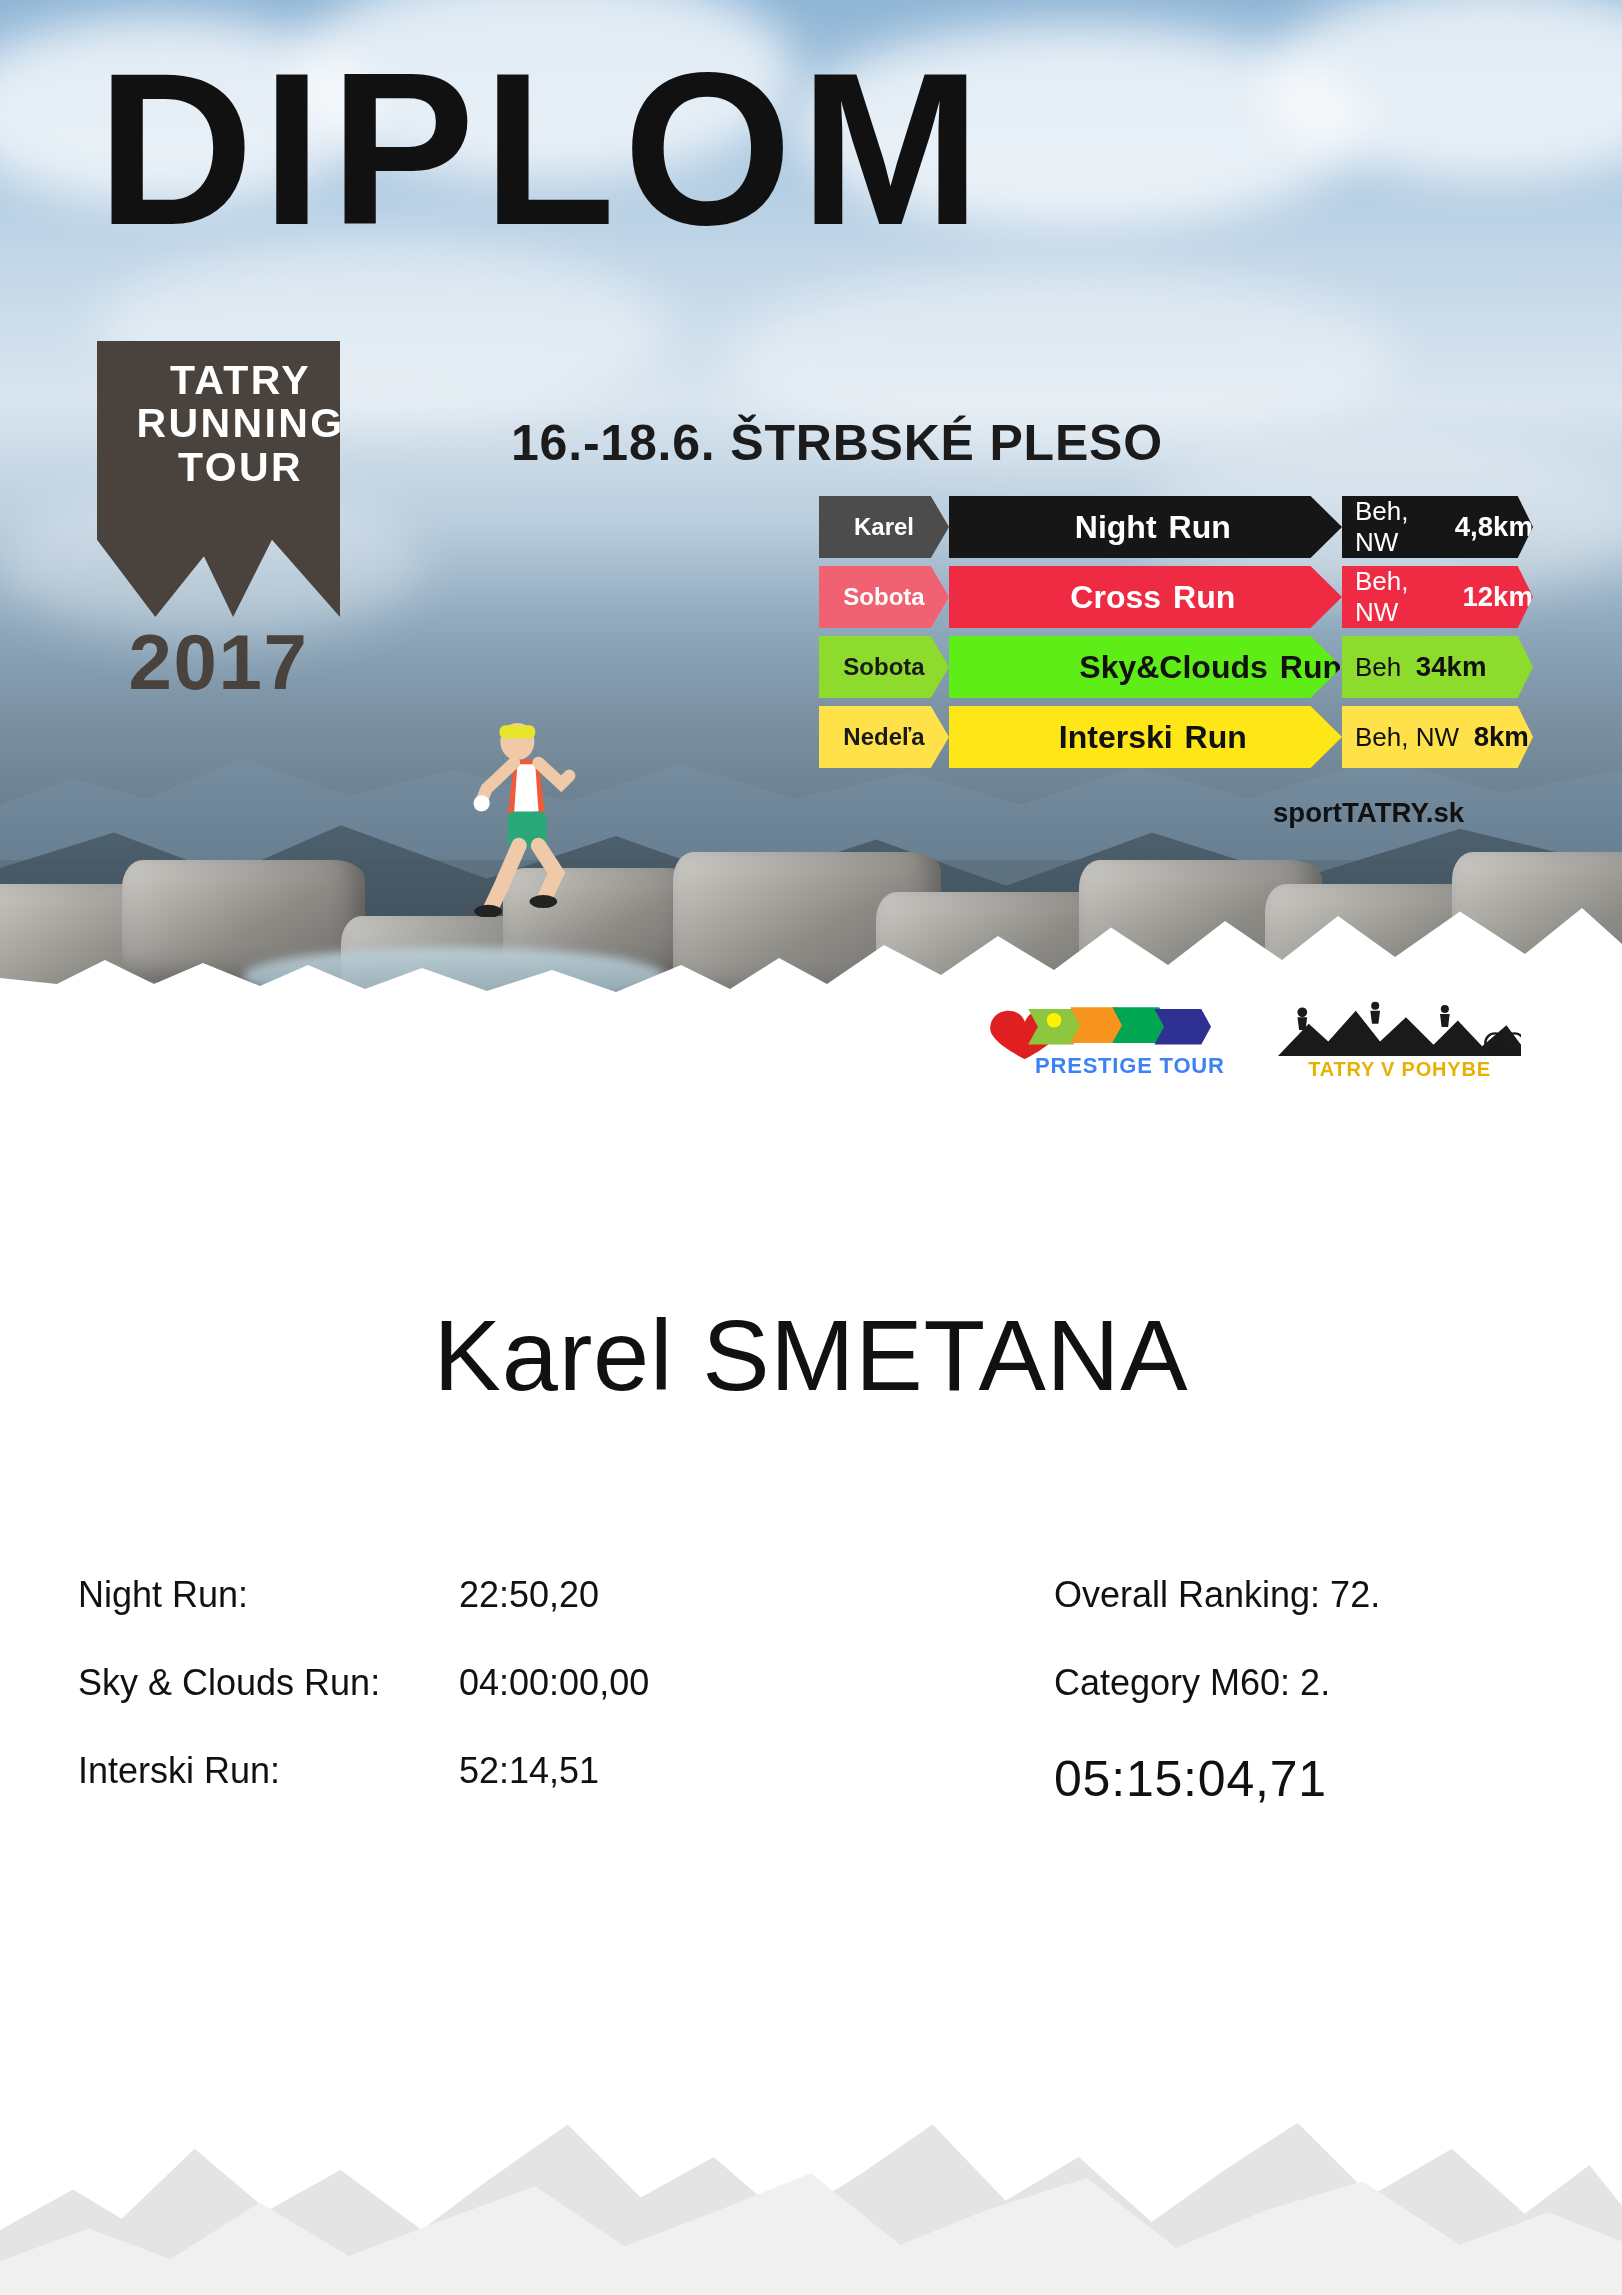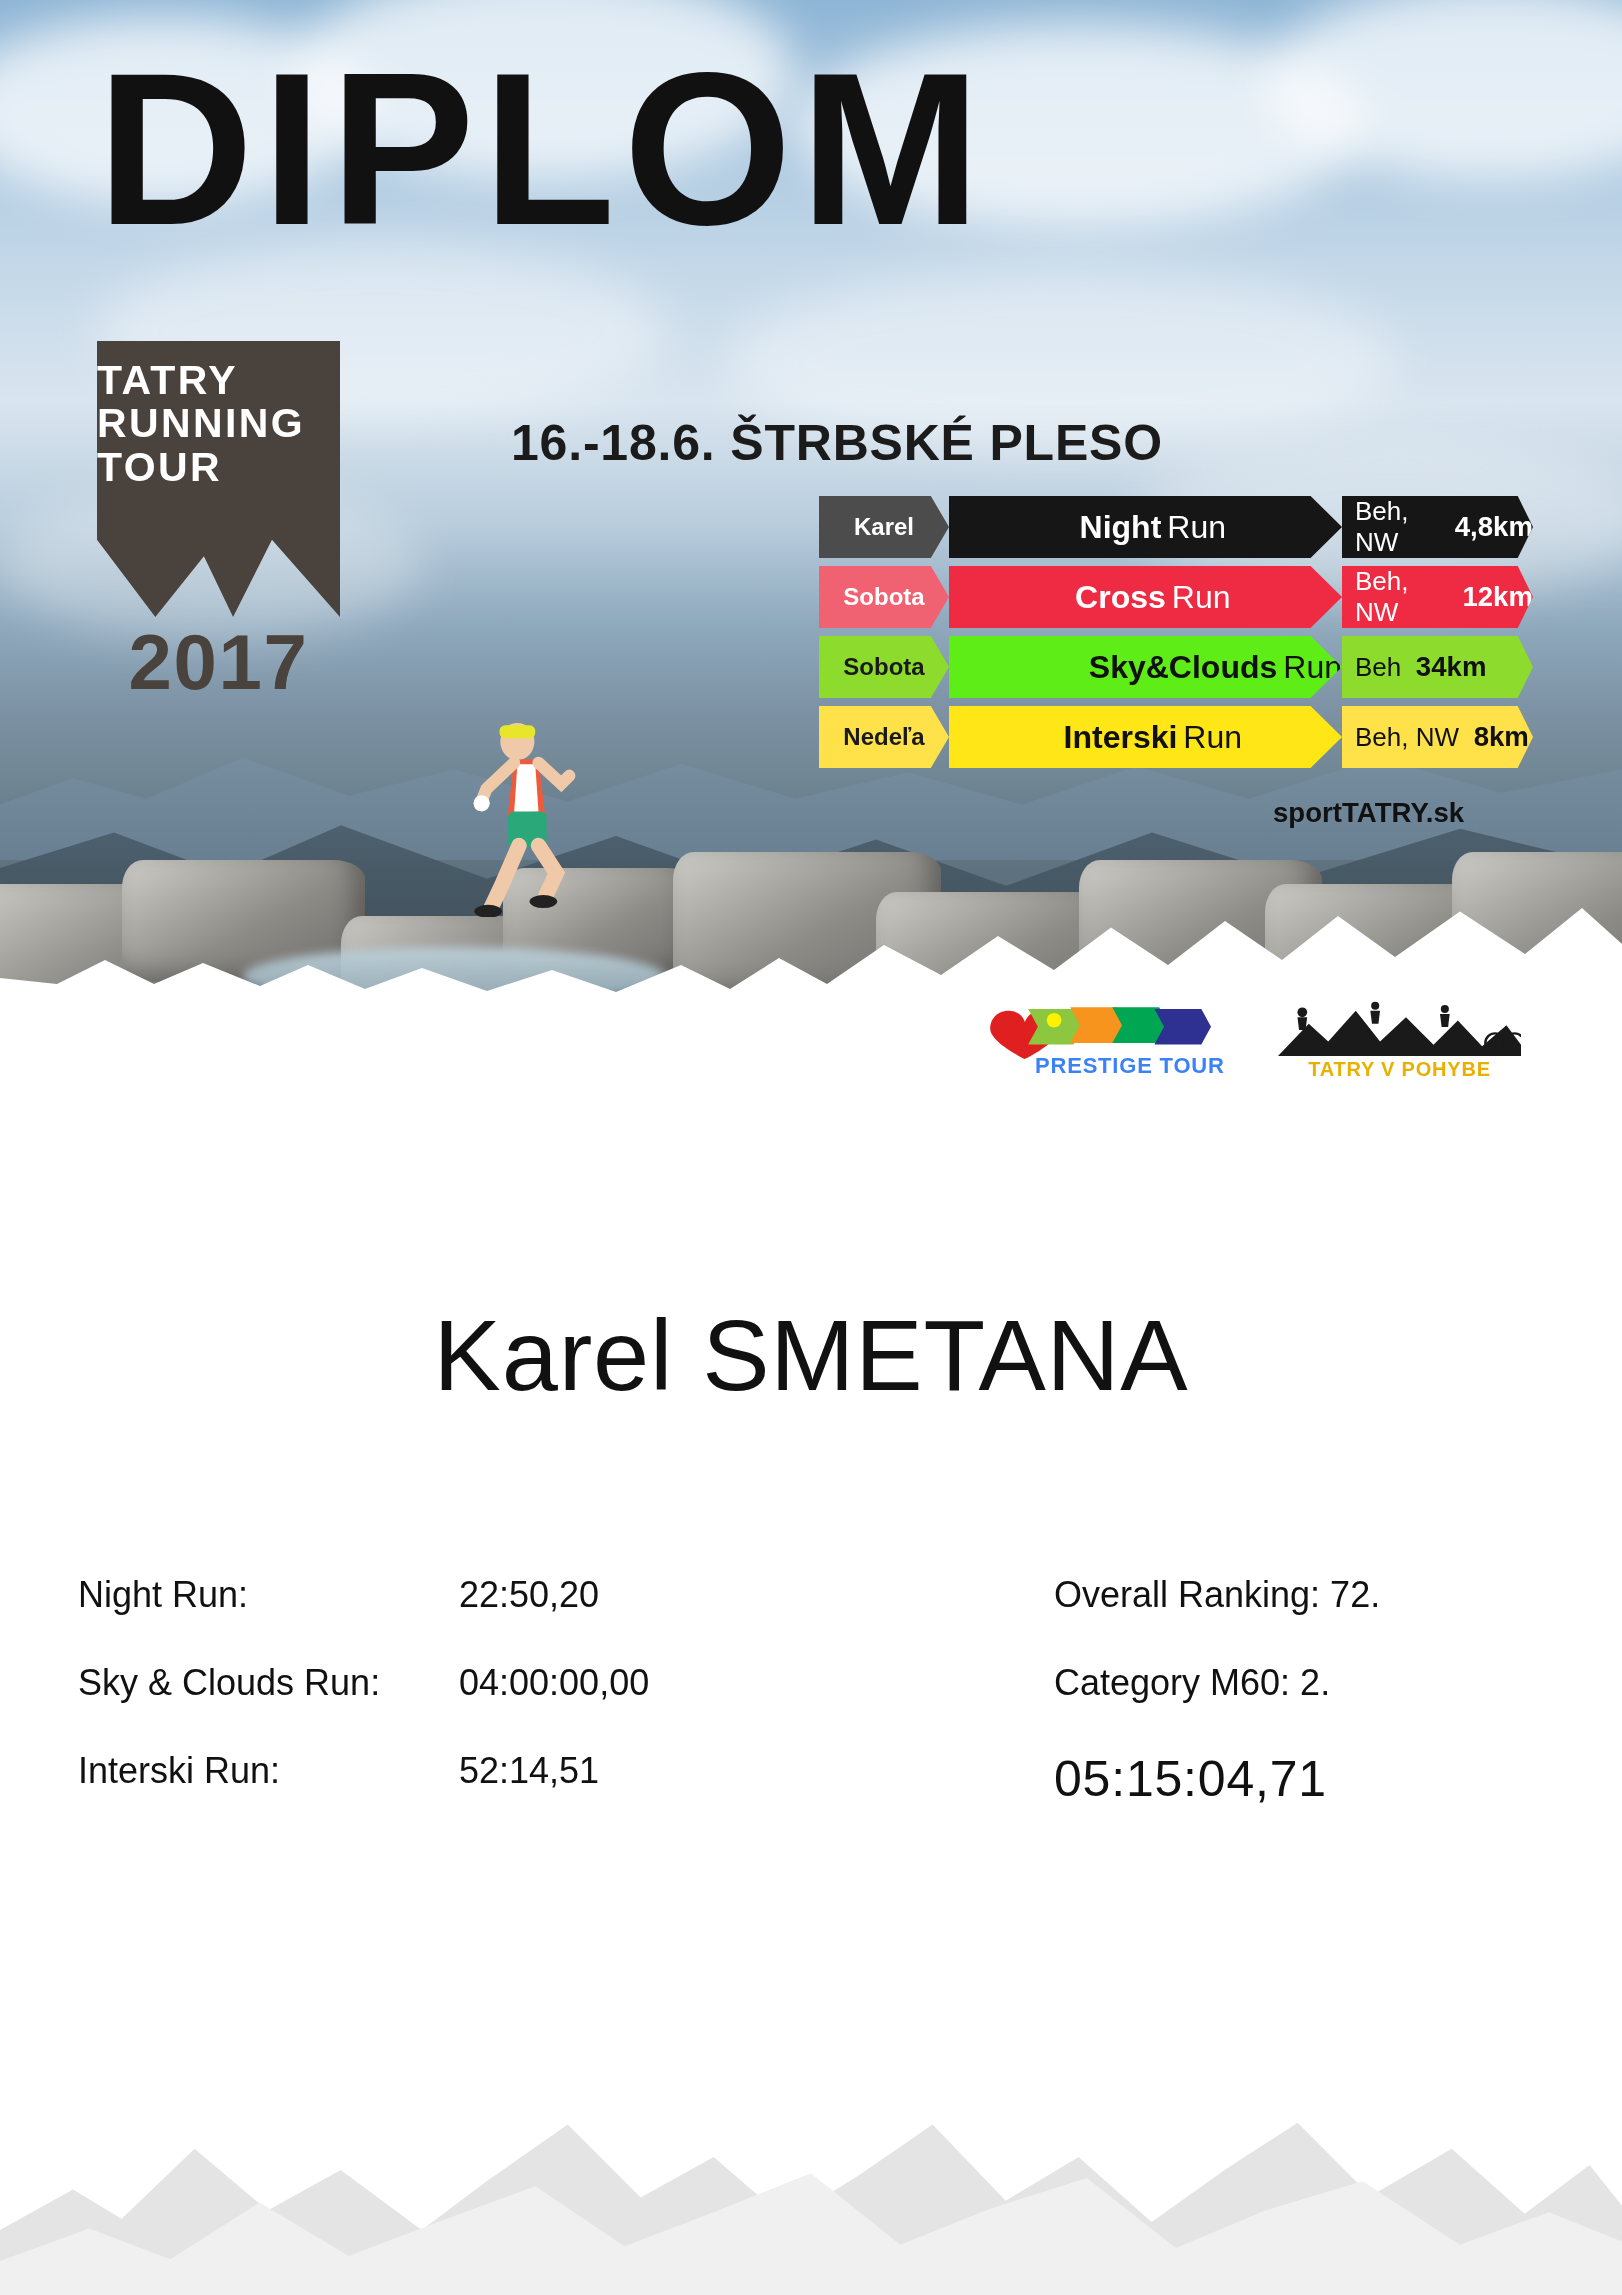--- a/index.html
+++ b/index.html
@@ -128,21 +128,21 @@
     position: absolute;
     left: 0; top: 0;
     width: 243px; height: 276px;
     background: #4a423c;
     clip-path: polygon(0 0, 100% 0, 100% 100%, 72% 72%, 56% 100%, 44% 78%, 24% 100%, 0 72%);
   }
   .trt-text {
     position: absolute;
     left: 0; top: 18px;
     width: 287px;
-    text-align: left;
+    text-align: center;
     color: #fff;
     font-weight: bold;
     font-size: 41px;
     line-height: 1.06;
     letter-spacing: 2.4px;
   }
   .trt-year {
     position: absolute;
     left: 0; top: 276px;
     width: 243px;
@@ -177,21 +177,21 @@
   }
   .race-name {
     position: relative;
     flex: 1;
     display: flex; align-items: center; justify-content: center;
     font-size: 32px;
     padding-left: 14.6px;
     clip-path: polygon(0 0, 92% 0, 100% 50%, 92% 100%, 0 100%);
   }
   .race-name b { font-weight: bold; }
-  .race-name span { font-weight: normal; margin-left: 6px; }
+  .race-name span { font-weight: bold; margin-left: 12px; }
   .race-type {
     position: relative;
     width: 178px;
     display: flex; align-items: center; 
     gap: 14.6px;
     font-size: 26px;
     padding-left: 13px;
     clip-path: polygon(0 0, 100% 0, 100% 100%, 0 100%);
   }
   .race-type .dist { font-weight: bold; font-size: 27.6px; }

